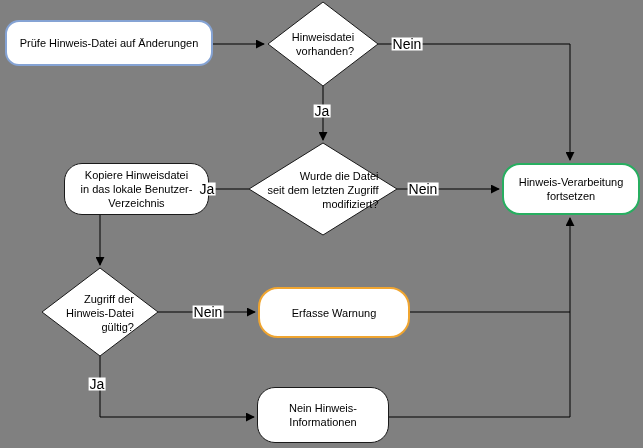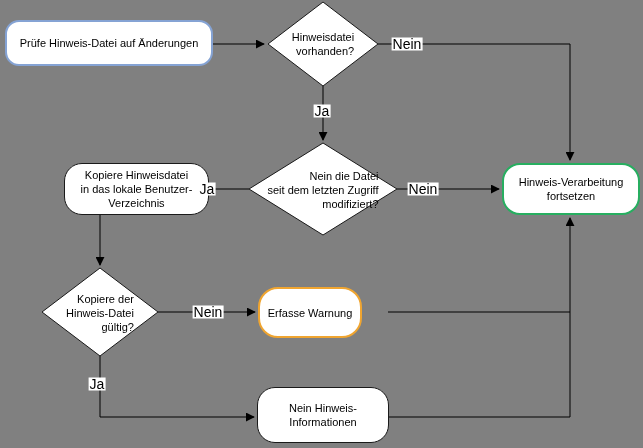--- a/index.html
+++ b/index.html
@@ -77,42 +77,42 @@
     <span class="node-label">Kopiere Hinweisdatei
 in das lokale Benutzer-
 Verzeichnis</span>
   </div>
 
   <div class="node rect-green" style="left:502px;top:163px;width:138px;height:52px;">
     <span class="node-label">Hinweis-Verarbeitung
 fortsetzen</span>
   </div>
 
-  <div class="node rect-orange" style="left:258px;top:287px;width:104px;height:51px;">
+  <div class="node rect-orange" style="left:258px;top:287px;width:152px;height:51px;">
     <span class="node-label">Erfasse Warnung</span>
   </div>
 
   <div class="node rect" style="left:257px;top:387px;width:132px;height:56px;">
     <span class="node-label">Nein Hinweis-
 Informationen</span>
   </div>
 
   <div class="dtext" style="left:268px;top:22px;width:110px;height:44px;">
     <span class="node-label">Hinweisdatei
 vorhanden?</span>
   </div>
 
   <div class="dtext" style="left:253px;top:167px;width:140px;height:46px;">
-    <span class="node-label">Nein die Datei
+    <span class="node-label">Wurde die Datei
 seit dem letzten Zugriff
 modifiziert?</span>
   </div>
 
   <div class="dtext" style="left:42px;top:290px;width:116px;height:45px;">
-    <span class="node-label">Kopiere der
+    <span class="node-label">Zugriff der
 Hinweis-Datei
 gültig?</span>
   </div>
 
   <span class="chip" style="left:407px;top:44px;">Nein</span>
   <span class="chip" style="left:322px;top:111px;">Ja</span>
   <span class="chip" style="left:207px;top:189px;">Ja</span>
   <span class="chip" style="left:423px;top:189px;">Nein</span>
   <span class="chip" style="left:208px;top:312px;">Nein</span>
   <span class="chip" style="left:97px;top:384px;">Ja</span>

